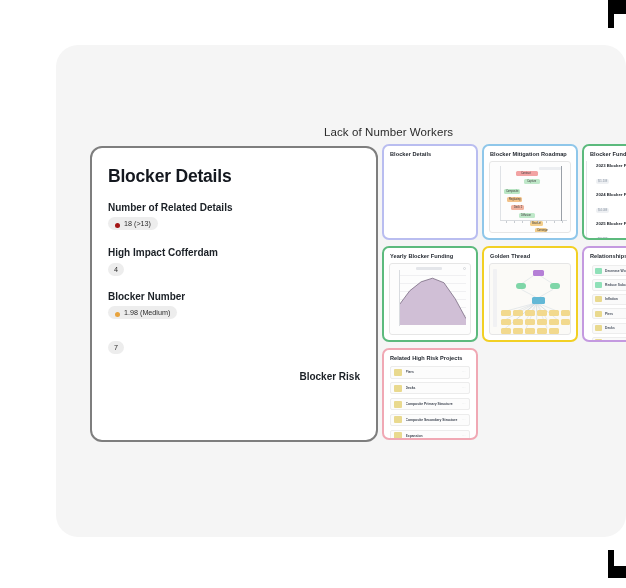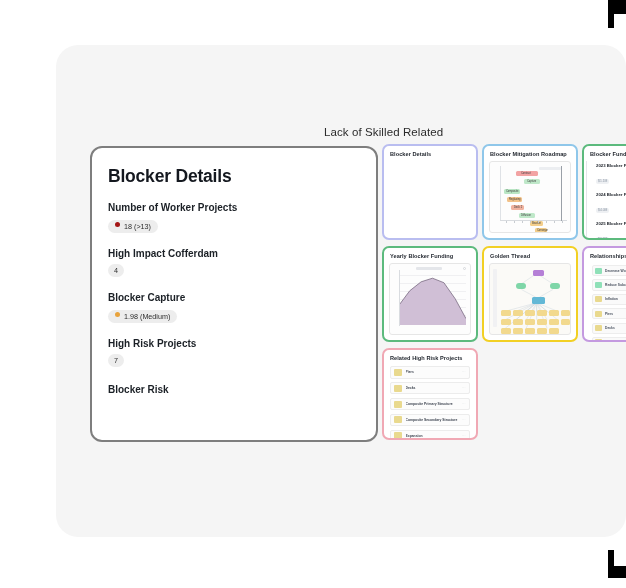--- a/index.html
+++ b/index.html
@@ -35,28 +35,28 @@
   .detail-card {
     position:absolute; left:90px; top:146px;
     width:288px; height:296px;
     background:#fff; border:2px solid #7e7e7e; border-radius:12px;
     padding:18px 16px 0 16px;
   }
   .detail-title { font-size:17.5px; font-weight:bold; color:#14181f; letter-spacing:-.2px; }
   .field { margin-top:15px; }
   .field-label { font-size:10px; font-weight:bold; color:#1b2026; }
   .badge {
-    display:inline-flex; align-items:flex-start; gap:4px;
+    display:inline-flex; align-items:flex-end; gap:4px;
     background:#ededed; border-radius:9px;
     padding:2px 7px; margin-top:4px;
     font-size:7.2px; color:#2c2c2c;
   }
   .badge.plain { padding:2px 6px; min-width:15px; justify-content:center; }
   .dot { width:5px; height:5px; border-radius:50%; display:inline-block; }
-  .field.last { margin-top:17px; }
+  .field.last { margin-top:17px;text-align:right; }
 
   
   .thumb {
     position:absolute; background:#fff; border-radius:7px;
     border:2.5px solid #ccc; overflow:hidden;
   }
   .thumb-title {
     font-size:5.6px; font-weight:bold; color:#1e232b;
     padding:5px 5px 3px 6px; letter-spacing:.05px; white-space:nowrap;
   }
@@ -111,50 +111,49 @@
 
 <div id="stage">
 
   <div class="corner-mark cm-tr-h"></div>
   <div class="corner-mark cm-tr-v"></div>
   <div class="corner-mark cm-br-h"></div>
   <div class="corner-mark cm-br-v"></div>
 
   <div class="canvas-panel"></div>
 
-  <div class="board-title">Lack of Skilled Related</div>
+  <div class="board-title">Lack of Number Workers</div>
 
   <div class="detail-card">
     <div class="detail-title">Blocker Details</div>
 
     <div class="field">
-      <div class="field-label">Number of Worker Projects</div>
+      <div class="field-label">Number of Related Details</div>
       <div class="badge">
         <span class="dot" style="background:#a31515"></span>
         <span>18 (&gt;13)</span>
       </div>
     </div>
 
     <div class="field">
       <div class="field-label">High Impact Cofferdam</div>
       <div class="badge plain">
         <span>4</span>
       </div>
     </div>
 
     <div class="field">
-      <div class="field-label">Blocker Capture</div>
+      <div class="field-label">Blocker Number</div>
       <div class="badge">
         <span class="dot" style="background:#e8a33d"></span>
         <span>1.98 (Medium)</span>
       </div>
     </div>
 
     <div class="field">
-      <div class="field-label">High Risk Projects</div>
       <div class="badge plain">
         <span>7</span>
       </div>
     </div>
 
     <div class="field last">
       <div class="field-label">Blocker Risk</div>
     </div>
   </div>
 

